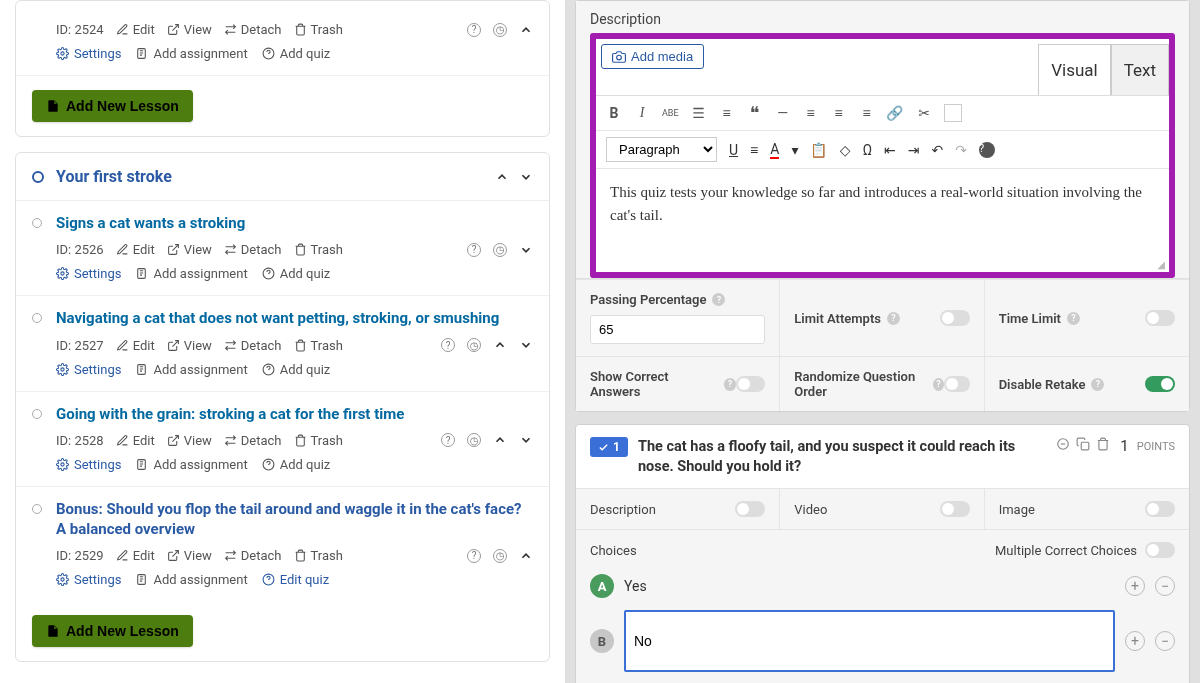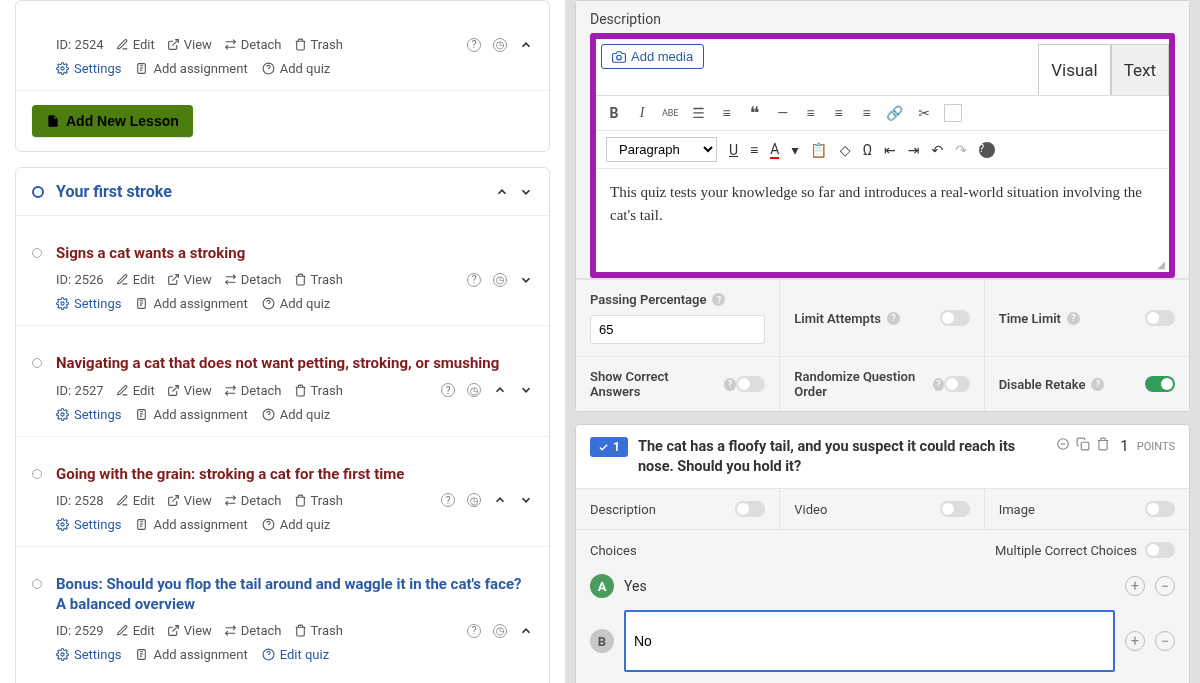--- a/index.html
+++ b/index.html
@@ -5,25 +5,25 @@
 * { box-sizing: border-box; margin: 0; padding: 0; }
 body { font-family: -apple-system, BlinkMacSystemFont, "Segoe UI", Roboto, sans-serif; font-size: 14px; color: #333; background: #fff; display: flex; width: 1200px; height: 683px; overflow: hidden; }
 .left-panel { width: 565px; padding: 0 15px; overflow-y: auto; }
 .right-panel { flex: 1; background: #e0e0e0; overflow-y: auto; padding: 0 10px 10px 10px; position: relative; }
 .card { border: 1px solid #e0e0e0; border-radius: 6px; background: #fff; margin-bottom: 15px; }
 .section-title-row { display: flex; align-items: center; padding: 14px 16px; border-bottom: 1px solid #eee; }
 .section-title-row .circle-open { width: 12px; height: 12px; border: 2px solid #2b5aa4; border-radius: 50%; margin-right: 12px; flex-shrink: 0; }
 .section-title-row .title { font-weight: 700; color: #2b5aa4; font-size: 16px; flex: 1; }
 .chev-btns { display: flex; gap: 10px; }
 .chev { width: 14px; height: 14px; cursor: pointer; display: flex; align-items: center; justify-content: center; color: #333; }
-.lesson-row { padding: 27px 16px 14px 16px; border-bottom: 1px solid #f0f0f0; }
+.lesson-row { padding: 12px 16px 14px 16px; border-bottom: 1px solid #f0f0f0; }
 .lesson-row:last-child { border-bottom: none; }
 .lesson-head { display: flex; align-items: flex-start; }
 .lesson-head .circle { width: 10px; height: 10px; border: 1.5px solid #aaa; border-radius: 50%; margin-right: 14px; margin-top: 5px; flex-shrink: 0; }
-.lesson-head .lesson-title { font-weight: 700; font-size: 15px; color: #7f1d1d; flex: 1; line-height: 1.35; }
+.lesson-head .lesson-title { font-weight: 700; font-size: 15px; color: #0369a1; flex: 1; line-height: 1.35; }
 .lesson-head .lesson-title.blue { color: #2b5aa4; }
 .lesson-meta { display: flex; align-items: center; padding-left: 24px; margin-top: 9px; gap: 12px; font-size: 13px; color: #555; }
 .lesson-meta .spacer { flex: 1; }
 .meta-item { display: inline-flex; align-items: center; gap: 4px; cursor: pointer; }
 .meta-item svg { width: 13px; height: 13px; }
 .lesson-actions { display: flex; align-items: center; padding-left: 24px; margin-top: 9px; gap: 14px; font-size: 13px; }
 .lesson-actions .link-blue { color: #2b5aa4; cursor: pointer; display: inline-flex; align-items: center; gap: 5px; }
 .lesson-actions .link-plain { color: #555; cursor: pointer; display: inline-flex; align-items: center; gap: 5px; }
 .lesson-actions svg { width: 13px; height: 13px; }
 .add-lesson-wrap { padding: 14px 16px; }

